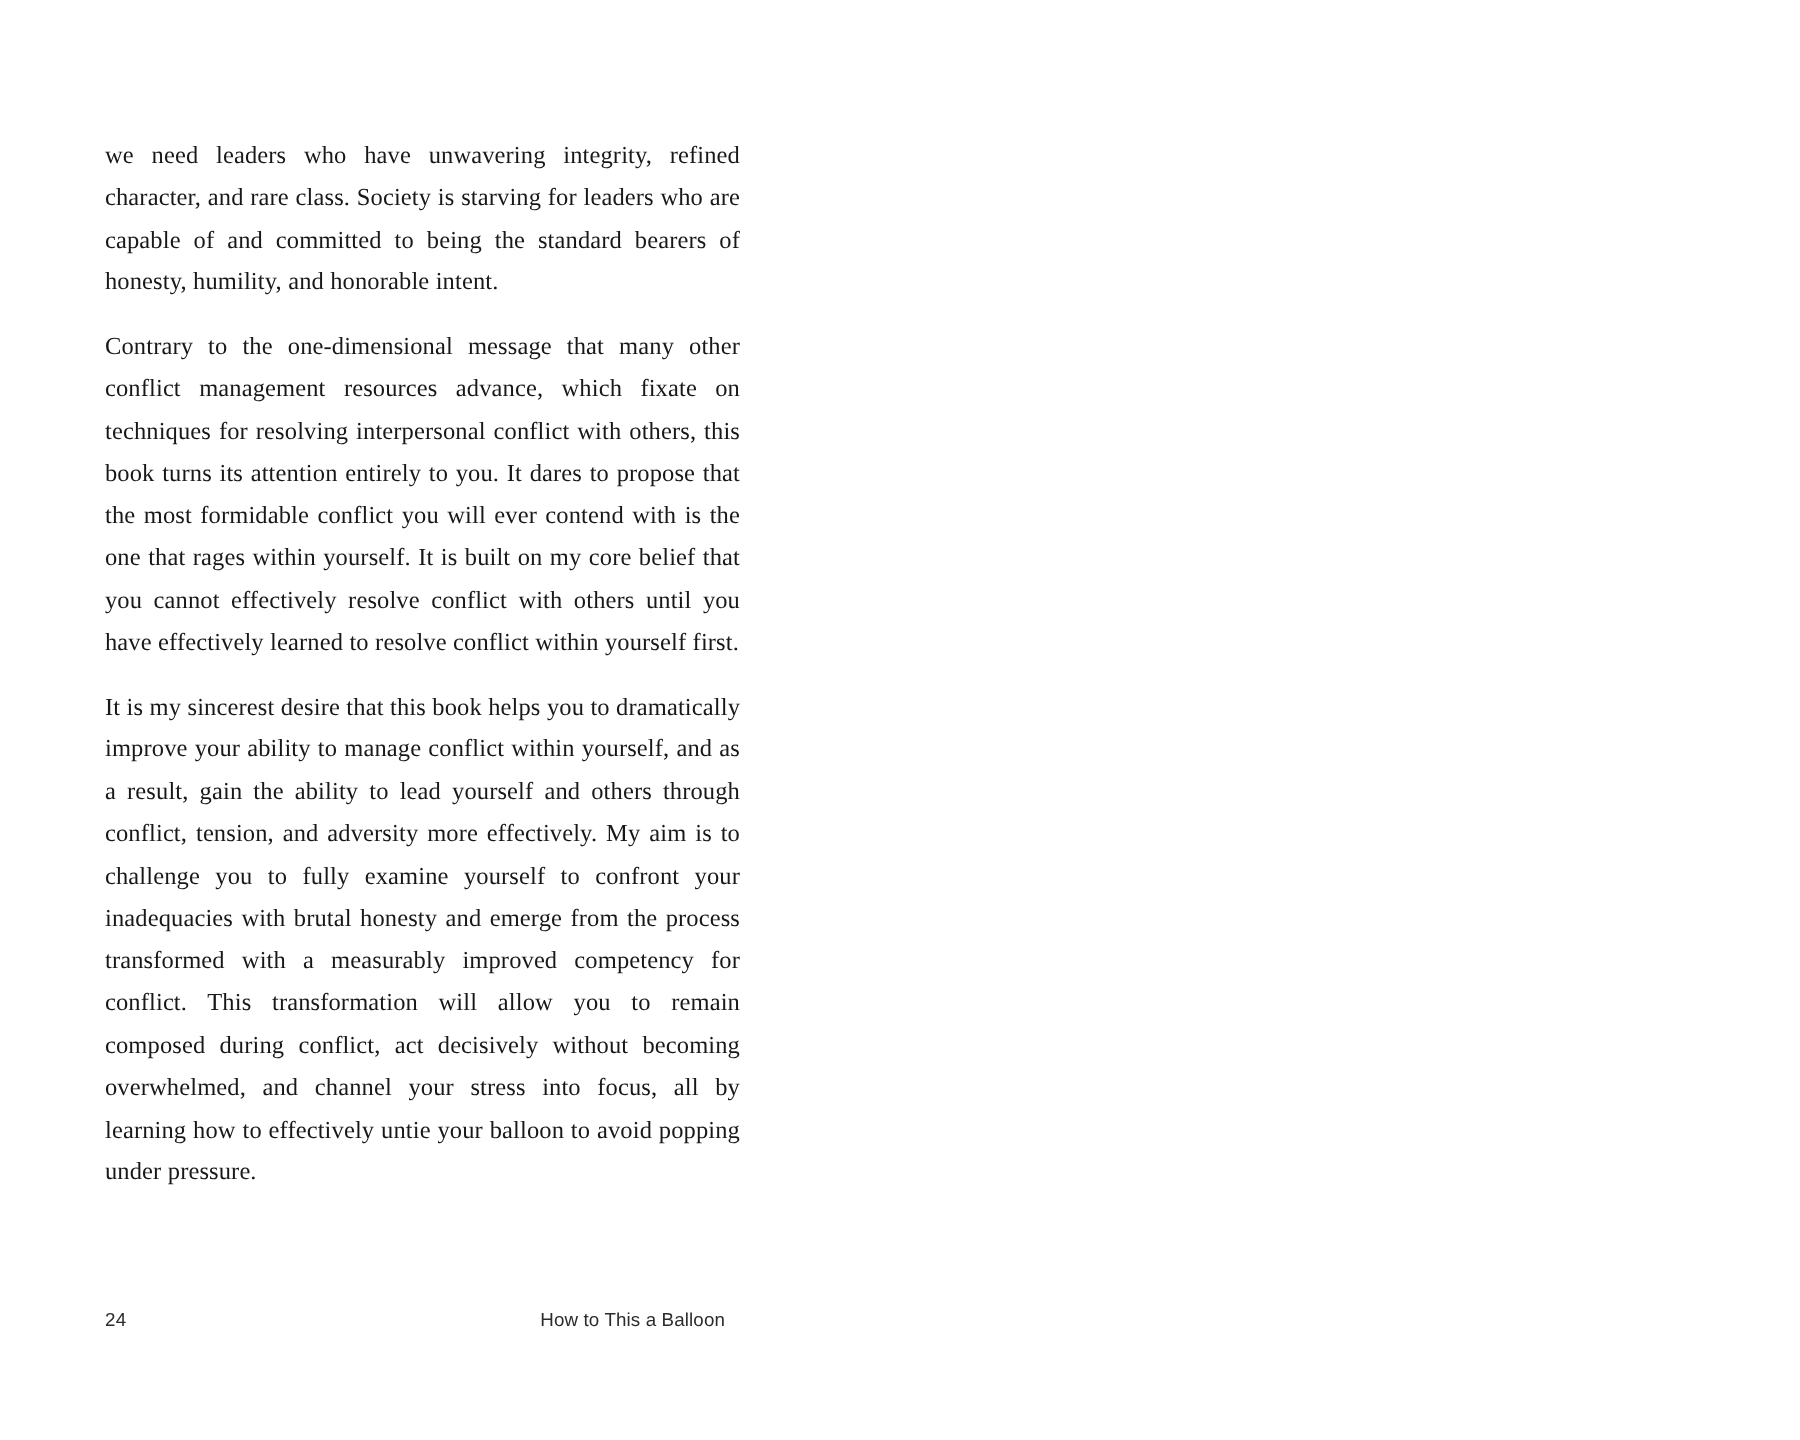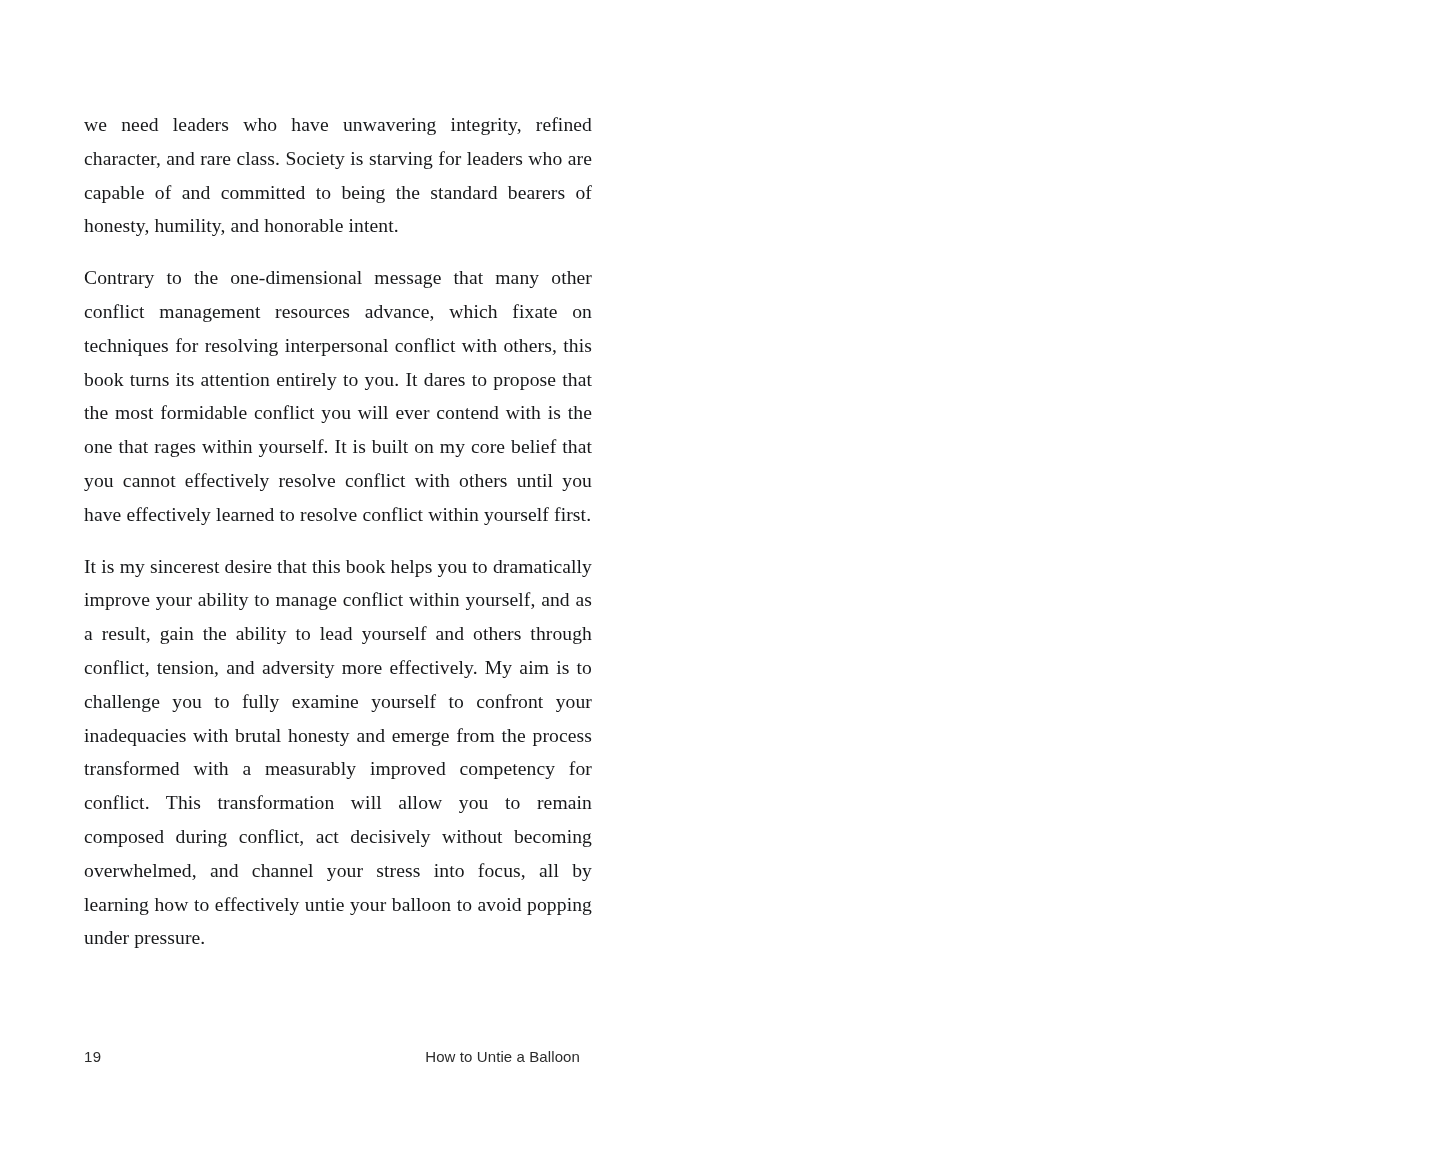--- a/index.html
+++ b/index.html
@@ -89,22 +89,22 @@
 
   <div class="page page-left">
 
     <div class="column col-left">
       <p class="body-par">we need leaders who have unwavering integrity, refined character, and rare class. Society is starving for leaders who are capable of and committed to being the standard bearers of honesty, humility, and honorable intent.</p>
       <p class="body-par">Contrary to the one-dimensional message that many other conflict management resources advance, which fixate on techniques for resolving interpersonal conflict with others, this book turns its attention entirely to you. It dares to propose that the most formidable conflict you will ever contend with is the one that rages within yourself. It is built on my core belief that you cannot effectively resolve conflict with others until you have effectively learned to resolve conflict within yourself first.</p>
       <p class="body-par">It is my sincerest desire that this book helps you to dramatically improve your ability to manage conflict within yourself, and as a result, gain the ability to lead yourself and others through conflict, tension, and adversity more effectively. My aim is to challenge you to fully examine yourself to confront your inadequacies with brutal honesty and emerge from the process transformed with a measurably improved competency for conflict. This transformation will allow you to remain composed during conflict, act decisively without becoming overwhelmed, and channel your stress into focus, all by learning how to effectively untie your balloon to avoid popping under pressure.</p>
     </div>
 
     <div class="footer footer-left">
-      <span class="folio">19</span>
-      <span class="running-head">How to Untie a Balloon</span>
+      <span class="folio">24</span>
+      <span class="running-head">How to This a Balloon</span>
     </div>
 
   </div>
 
   <div class="page page-right">
 
     
 
     
 

